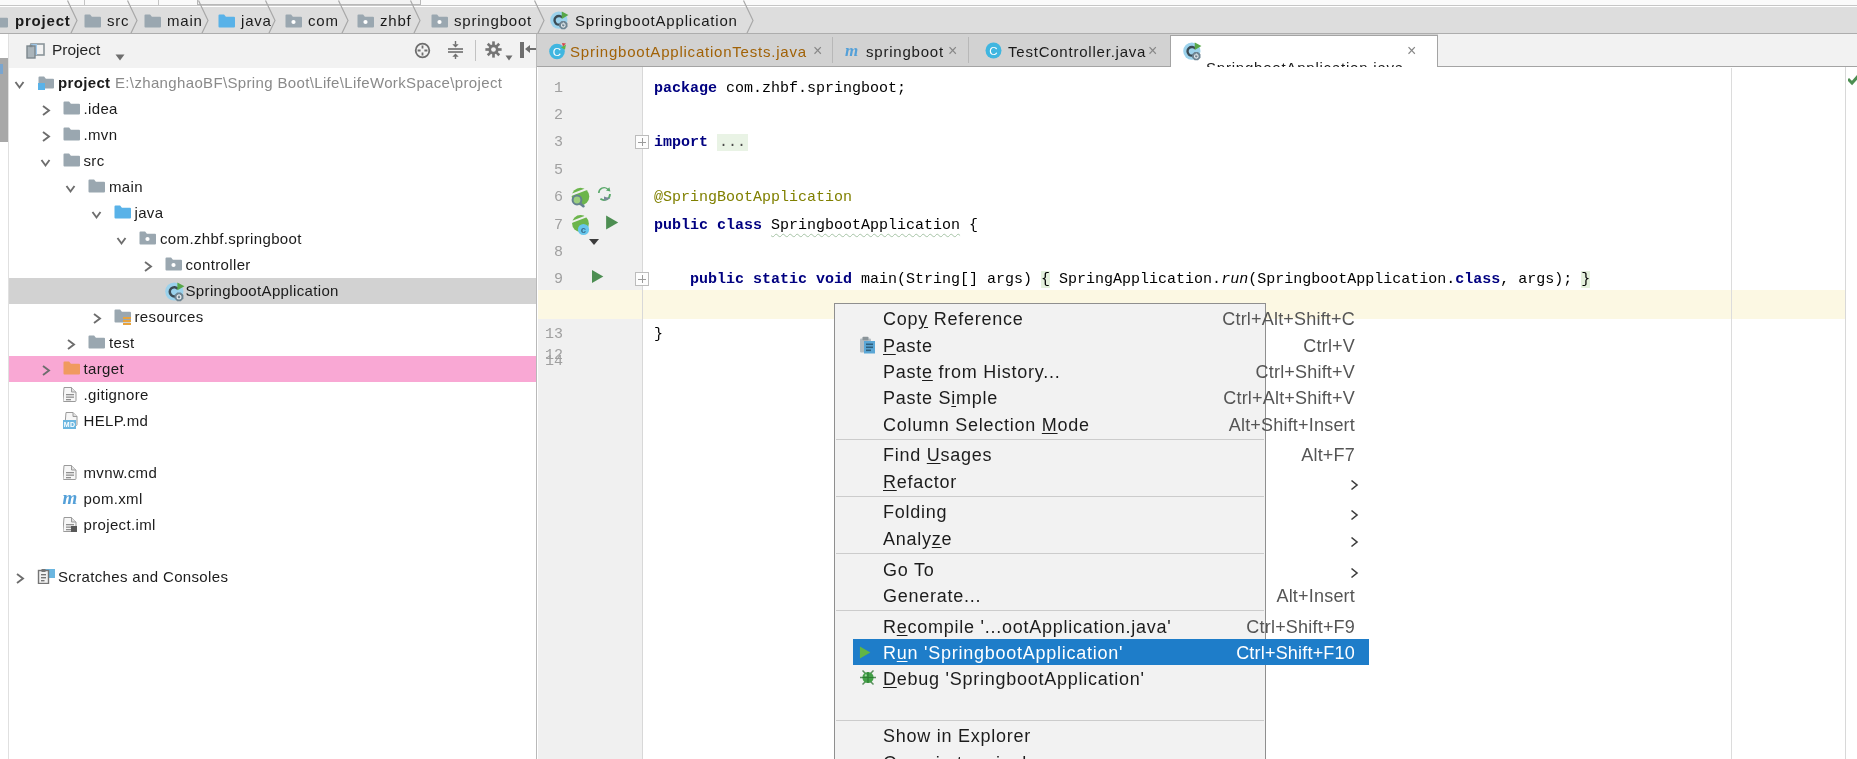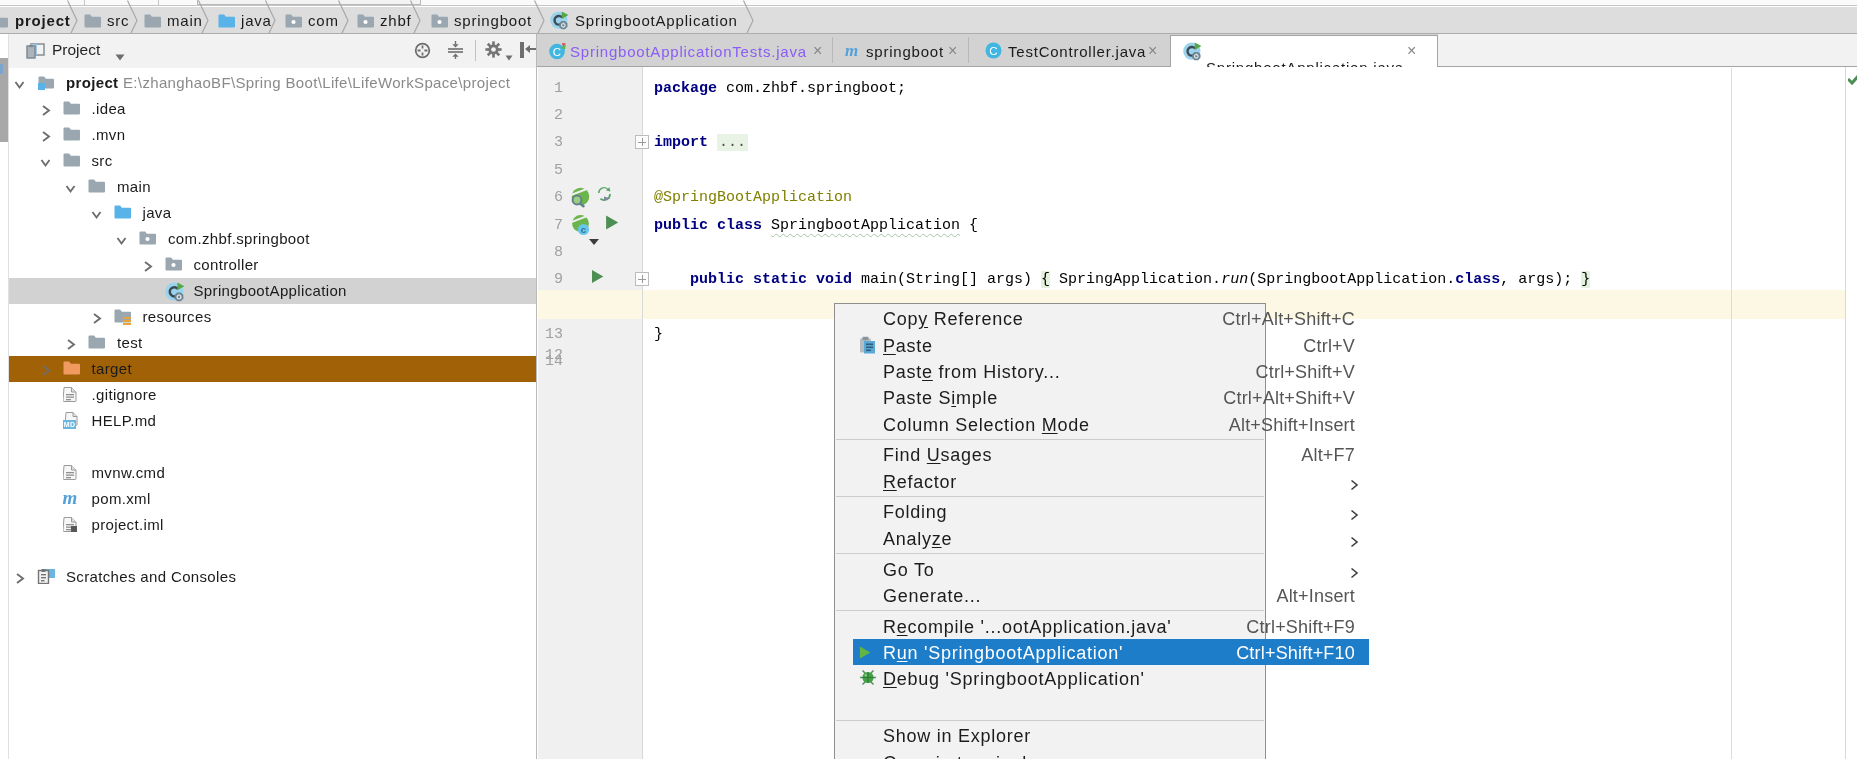--- a/index.html
+++ b/index.html
@@ -10,21 +10,21 @@
 #crumbs { left:0; top:7px; width:1857px; height:27px; background:#dddddd; }
 .crumb { position:absolute; top:0; height:27px; display:flex; align-items:center; font-size:15px; letter-spacing:0.8px; color:#1b1b1b; white-space:nowrap; }
 .crumb svg, .crumb .cic { margin-right:6px; }
 .csep { position:absolute; top:-7px; }
 #pheader { left:9px; top:34px; width:528px; height:34px; background:#f2f2f2; }
 #panelborder { left:536px; top:34px; width:1px; height:725px; background:#b9b9b9; }
 #tree { left:9px; top:68px; width:527px; height:691px; background:#fff; }
 .trow { position:absolute; left:0; width:527px; height:26px; font-size:15px; letter-spacing:0.35px; white-space:nowrap; }
 .chev { position:absolute; top:7px; }
 .ticon { position:absolute; top:4px; }
-.tlabel { position:absolute; top:4px;margin-left:8px; }
+.tlabel { position:absolute; top:4px; }
 #tabbar { left:537px; top:34px; width:1320px; height:33px; background:#f2f2f2; border-bottom:1px solid #a4a4a4; }
 .tabsep { position:absolute; top:3px; width:1px; height:26px; background:#b8b8b8; }
 .tabic { position:absolute; top:7px; }
 #gutter { left:538px; top:67px; width:104px; height:692px; background:#f0f0f0; }
 #gutterline { left:642px; top:67px; width:1px; height:692px; background:#d8d8d8; }
 #marginline { left:1731px; top:68px; width:1px; height:691px; background:#dcdcdc; }
 #sbline { left:1845px; top:67px; width:1px; height:692px; background:#d8d8d8; }
 #caretrow { left:538px; top:290px; width:1307px; height:29px; background:#fcf8e3; }
 .lnum { position:absolute; left:530px; width:33px; font-family:"Liberation Mono",monospace; font-size:15px; color:#a0a0a0; text-align:right; }
 .cline { position:absolute; left:654px; font-family:"Liberation Mono",monospace; font-size:15px; color:#000; white-space:pre; }
@@ -299,21 +299,21 @@
     </div>
 <div class="trow" style="top:262px;">
       <span class="chev" style="left:55.0px"><svg width="13" height="13" viewBox="0 0 13 13">
           <polyline points="4,2 10,6.5 4,11" stroke="#6d6d6d" stroke-width="1.9" fill="none"></polyline>
         </svg></span>
       <span class="ticon" style="left:79.0px"><svg width="17" height="15" viewBox="0 0 17 15">
           <path d="M0.5,2.5 a1,1 0 0 1 1,-1 h4.6 l1.8,2.2 h8.1 a1,1 0 0 1 1,1 v8.8 a1,1 0 0 1 -1,1 h-14.5 a1,1 0 0 1 -1,-1 z" fill="#9aa7b0"></path>
         </svg></span>
       <span class="tlabel" style="left:100.0px">test</span>
     </div>
-<div class="trow" style="top:288px;background:#a16207;">
+<div class="trow" style="top:288px;background:#f9a8d4;">
       <span class="chev" style="left:29.5px"><svg width="13" height="13" viewBox="0 0 13 13">
           <polyline points="4,2 10,6.5 4,11" stroke="#6d6d6d" stroke-width="1.9" fill="none"></polyline>
         </svg></span>
       <span class="ticon" style="left:53.5px"><svg width="17" height="15" viewBox="0 0 17 15">
           <path d="M0.5,2.5 a1,1 0 0 1 1,-1 h4.6 l1.8,2.2 h8.1 a1,1 0 0 1 1,1 v8.8 a1,1 0 0 1 -1,1 h-14.5 a1,1 0 0 1 -1,-1 z" fill="#f09a5f"></path>
         </svg></span>
       <span class="tlabel" style="left:74.5px">target</span>
     </div>
 <div class="trow" style="top:314px;">
       <span class="ticon" style="left:53.5px"><svg width="14" height="16" viewBox="0 0 14 16">
@@ -383,21 +383,21 @@
     </div>
 </div>
 <div id="tabbar" class="abs"></div>
 <div class="abs" style="left:537px;top:34px;width:901px;height:32px;background:#d2d2d2;"></div>
 <div class="abs tabic" style="left:549px;top:42px;"><svg width="19" height="18" viewBox="0 0 19 18">
       <circle cx="8" cy="9.5" r="7.8" fill="#40b6e0"></circle>
       <text x="8" y="13.6" font-size="11.5" fill="#fff" text-anchor="middle" font-family="Liberation Sans">C</text>
       <path d="M12,5.5 l5,-3 l-1,5 z" fill="#62b543"></path>
       <path d="M13,1 l4,0.5 l-3,3 z" fill="#d8434a"></path>
     </svg></div>
-<div class="abs" style="left:570px;top:43px;font-size:15px;letter-spacing:0.78px;color:#8b5cf6;">SpringbootApplicationTests.java</div>
+<div class="abs" style="left:570px;top:43px;font-size:15px;letter-spacing:0.78px;color:#a16207;">SpringbootApplicationTests.java</div>
 <div class="abs" style="left:813px;top:42px;color:#878787;font-size:16px;">×</div>
 <div class="abs tabsep" style="left:832px;top:37px;"></div>
 <div class="abs tabic" style="left:845px;top:42px;"><span class="cic" style="font-family:'Liberation Serif',serif;font-style:italic;font-weight:bold;color:#54a0d8;font-size:17px;line-height:15px;">m</span></div>
 <div class="abs" style="left:866px;top:43px;font-size:15px;letter-spacing:0.78px;color:#1b1b1b;">springboot</div>
 <div class="abs" style="left:948px;top:42px;color:#878787;font-size:16px;">×</div>
 <div class="abs tabsep" style="left:968px;top:37px;"></div>
 <div class="abs tabic" style="left:985px;top:42px;"><svg width="17" height="17" viewBox="0 0 17 17">
       <circle cx="8.5" cy="8.5" r="8" fill="#40b6e0"></circle>
       <text x="8.5" y="12.7" font-size="11.5" fill="#fff" text-anchor="middle" font-family="Liberation Sans">C</text>
     </svg></div>

